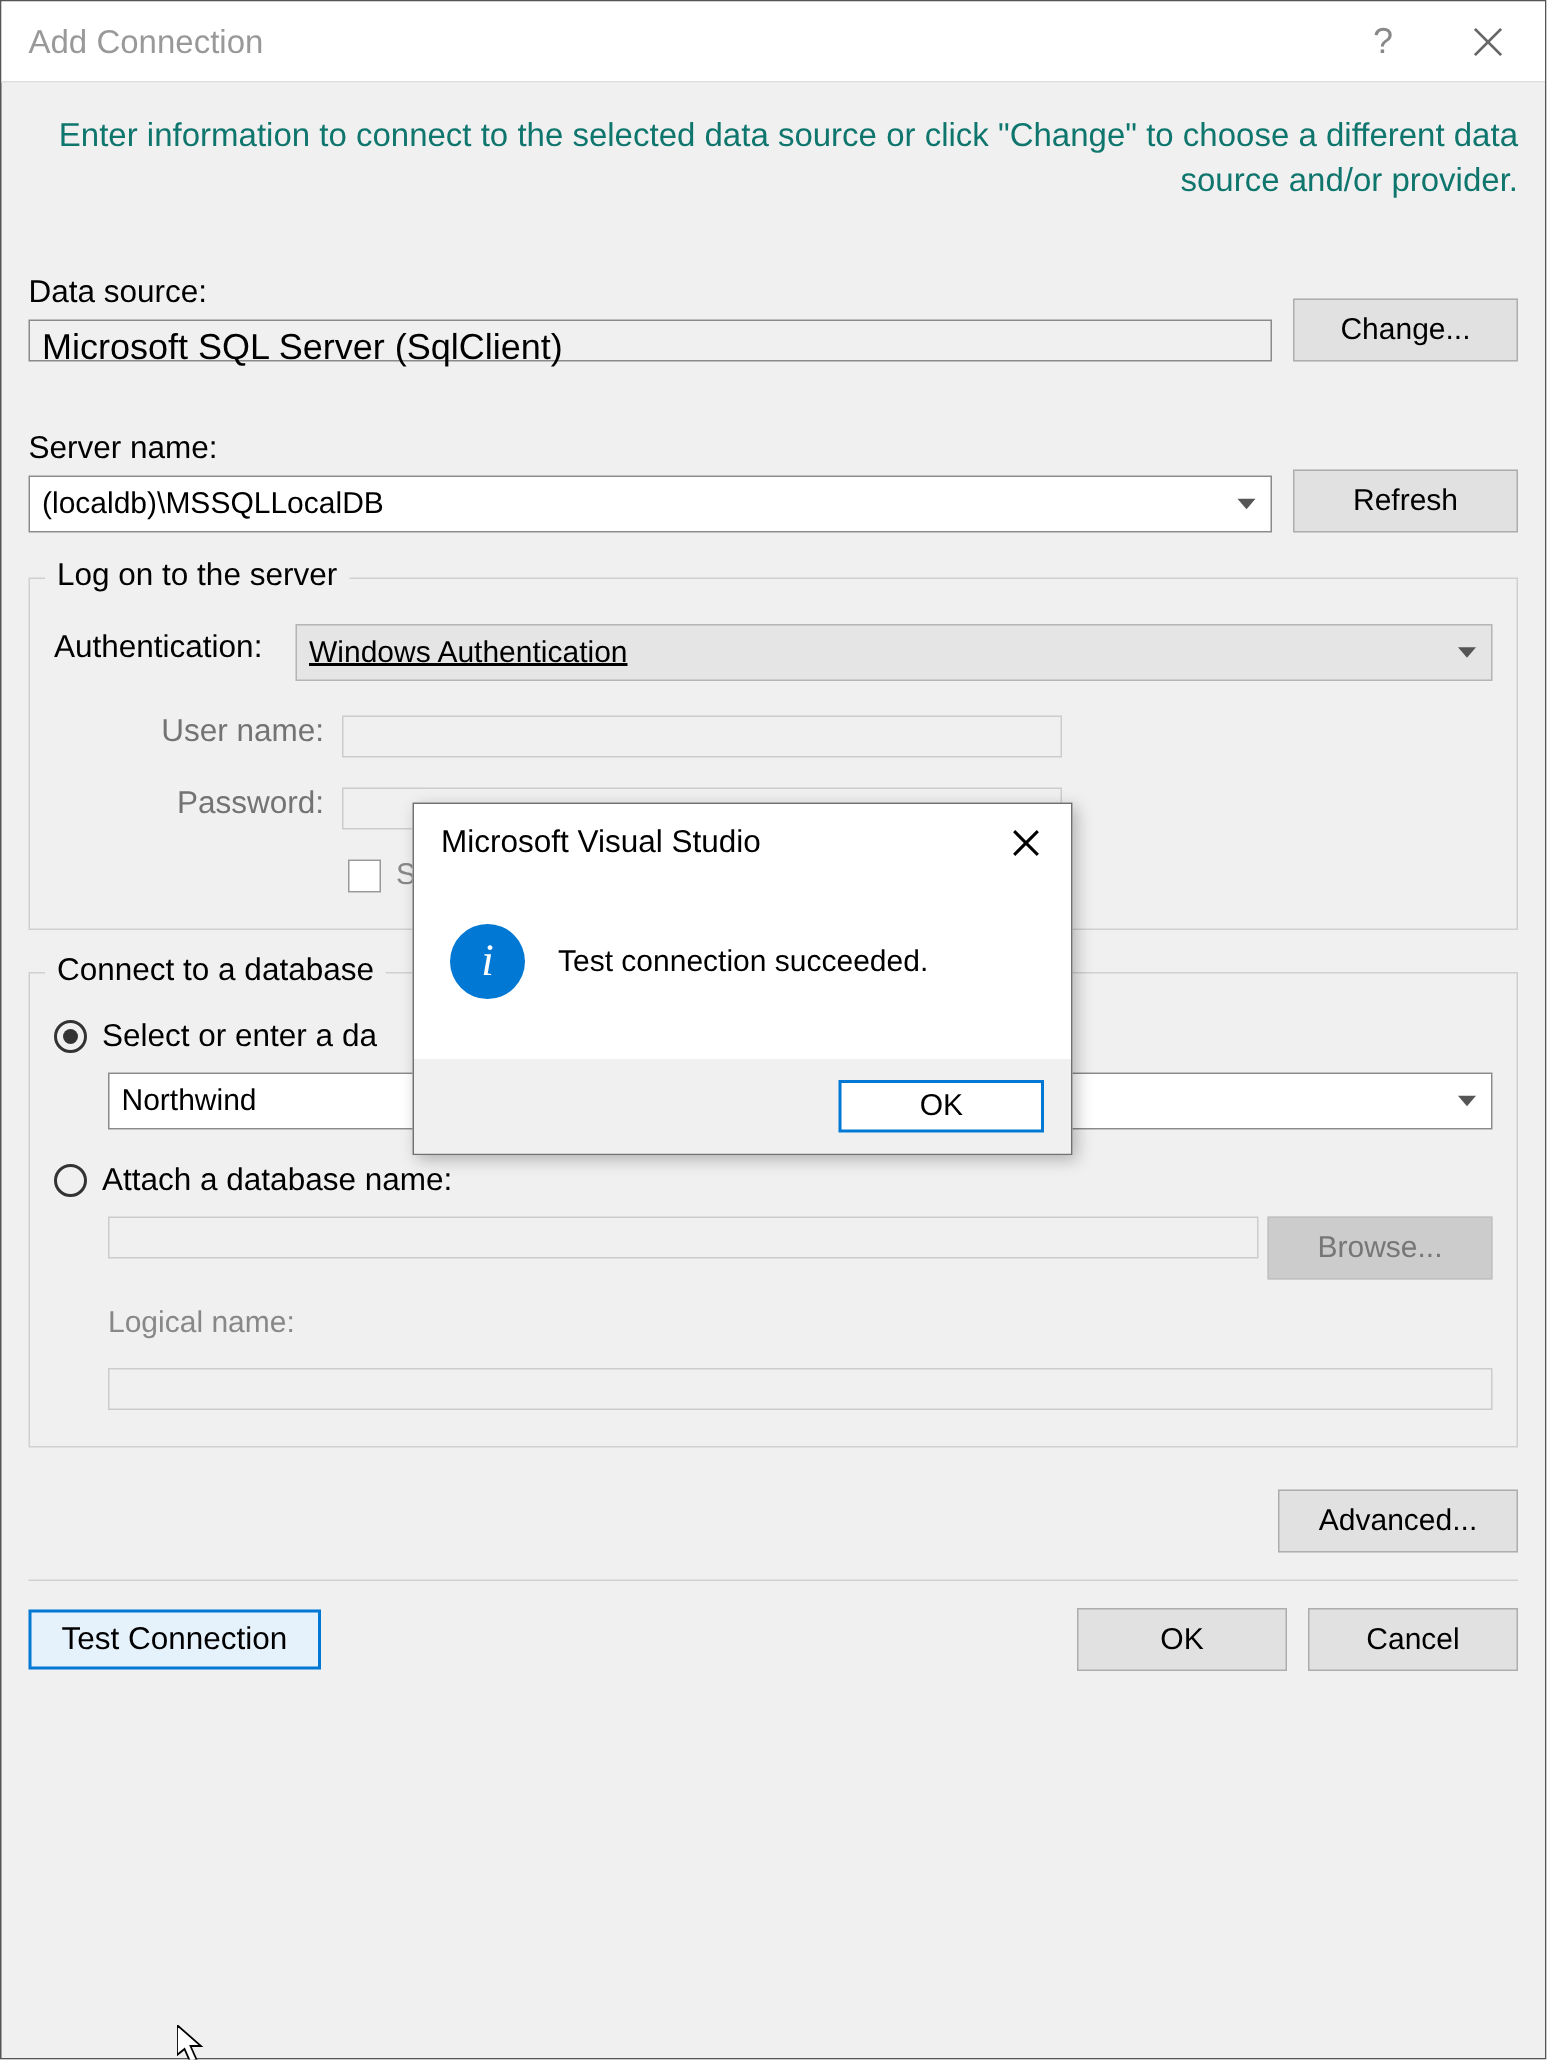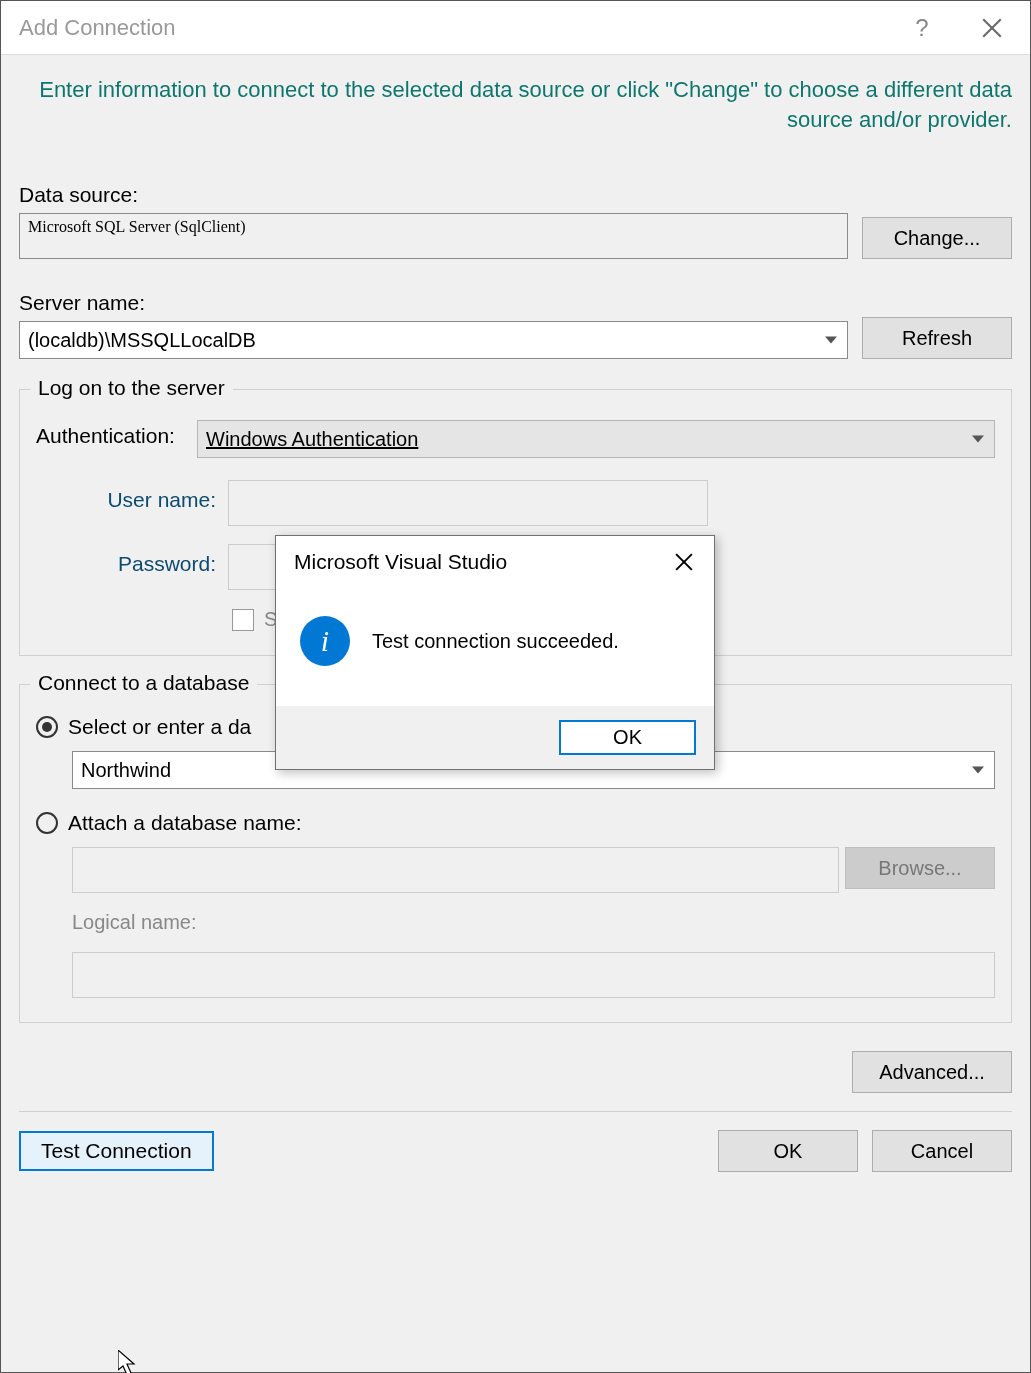--- a/index.html
+++ b/index.html
@@ -66,26 +66,26 @@
     .field-row {
       display: flex;
       gap: 14px;
       margin-bottom: 14px;
     }
     .label {
       font-size: 21px;
       margin-bottom: 6px;
     }
     .textbox {
-      height: 46px;
+      height: 28px;
       border: 1px solid #8a8a8a;
       background: #fff;
       padding: 4px 8px;
-      font-size: 16px;
-      font-family: Liberation Serif, serif;
+      font-size: 24px;
+      font-family: Liberation Sans, sans-serif;
     }
     .textbox.readonly {
       background: #f0f0f0;
     }
     .combo {
       position: relative;
       height: 38px;
       border: 1px solid #8a8a8a;
       background: #fff;
       display: flex;
@@ -150,21 +150,21 @@
     .cred-row {
       display: flex;
       align-items: center;
       gap: 12px;
       margin-bottom: 18px;
       padding-left: 40px;
     }
     .cred-row .label {
       width: 140px;
       text-align: right;
-      color: #0c4a6e;
+      color: #737373;
     }
     .cred-row .textbox {
       flex: 1;
       background: #f0f0f0;
       border-color: #ccc;
       max-width: 480px;
     }
     .checkbox-row {
       display: flex;
       align-items: center;
@@ -316,21 +316,21 @@
     <div class="field-row">
       <div class="data-source-col">
         <div class="label">Data source:</div>
         <div class="textbox readonly">Microsoft SQL Server (SqlClient)</div>
       </div>
       <div class="side-btn-col">
         <button class="btn" style="width:100%">Change...</button>
       </div>
     </div>
 
-    <div class="field-row" style="margin-top:18px">
+    <div class="field-row" style="margin-top:32px">
       <div class="data-source-col">
         <div class="label">Server name:</div>
         <div class="combo">
           <span>(localdb)\MSSQLLocalDB</span>
         </div>
       </div>
       <div class="side-btn-col">
         <button class="btn" style="width:100%">Refresh</button>
       </div>
     </div>

